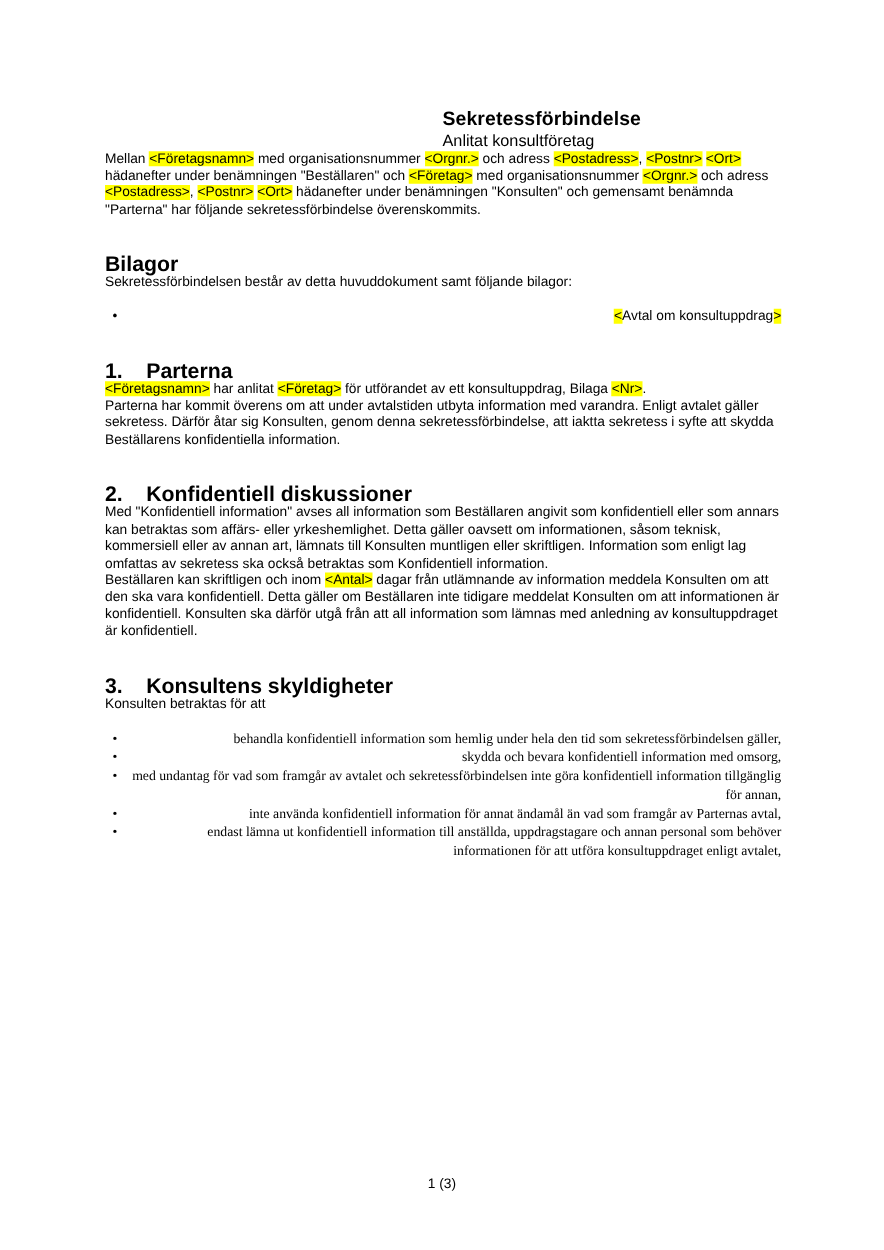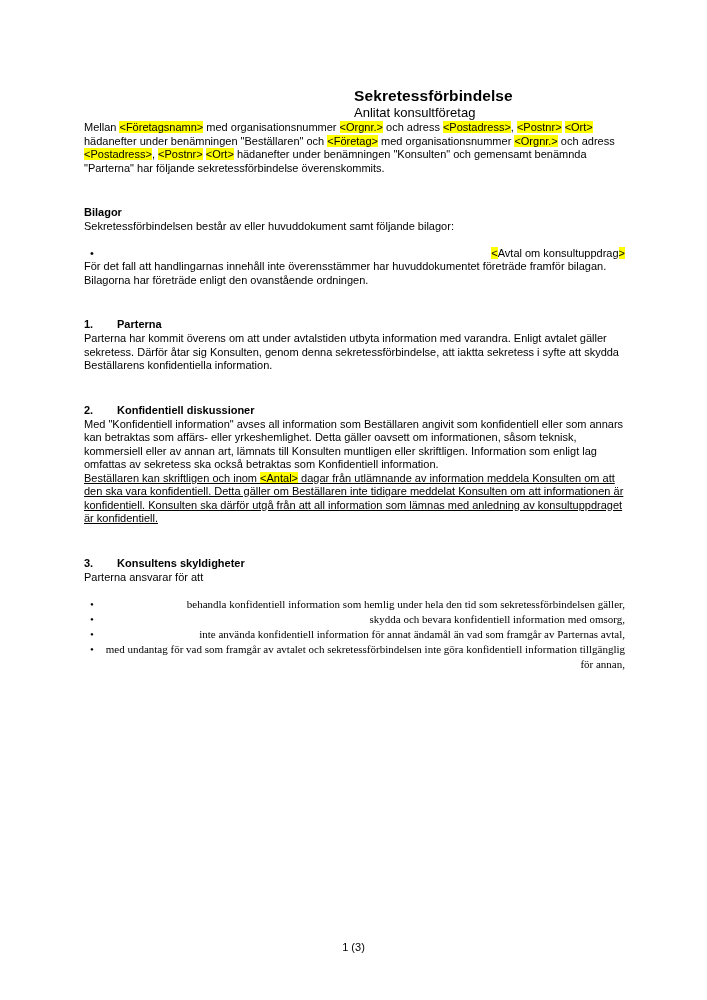--- a/index.html
+++ b/index.html
@@ -23,24 +23,24 @@
     line-height: 13.5px;
   }
   .title-block { margin-left: 270px; padding-top: 87px; }
   .doc-title  { font-size: 15.5px; line-height: 18px; font-weight: 700; letter-spacing: 0.1px; }
   .doc-subtitle { font-size: 13px; line-height: 16px; font-weight: 400; }
 
   p.para { margin: 0; }
   .mt-intro { margin-top: 71px; }
   .mt-tight { margin-top: 3px; }
   .mt-gap   { margin-top: 15px; }
-  .mt-gap-s { margin-top: 14px; text-decoration: underline; }
+  .mt-gap-s { margin-top: 14px; }
 
   h2.sec-heading {
-    font-size: 11px; line-height: 16px; font-weight: 700;
+    font-size: 17px; line-height: 16px; font-weight: 700;
     margin-top: 29px;
   }
   h2.sec-heading .sec-num { display: inline-block; width: 33px; }
 
   ul.doc-list { list-style: none; margin-top: 13px; }
   ul.doc-list li {
     position: relative;
     padding-left: 20px;
     text-align: right;
   }
@@ -68,38 +68,39 @@
   <div class="content">
 
     <header class="title-block">
       <h1 class="doc-title">Sekretessförbindelse</h1>
       <div class="doc-subtitle">Anlitat konsultföretag</div>
     </header>
 
     <p class="para mt-intro"><span>Mellan </span><span class="hl">&lt;Företagsnamn&gt;</span><span> med organisationsnummer </span><span class="hl">&lt;Orgnr.&gt;</span><span> och adress </span><span class="hl">&lt;Postadress&gt;</span><span>, </span><span class="hl">&lt;Postnr&gt;</span><span> </span><span class="hl">&lt;Ort&gt;</span><span> hädanefter under benämningen "Beställaren" och </span><span class="hl">&lt;Företag&gt;</span><span> med organisationsnummer </span><span class="hl">&lt;Orgnr.&gt;</span><span> och adress </span><span class="hl">&lt;Postadress&gt;</span><span>, </span><span class="hl">&lt;Postnr&gt;</span><span> </span><span class="hl">&lt;Ort&gt;</span><span> hädanefter under benämningen "Konsulten" och gemensamt benämnda "Parterna" har följande sekretessförbindelse överenskommits.</span></p>
 
     <h2 class="sec-heading">Bilagor</h2>
-    <p class="para mt-tight">Sekretessförbindelsen består av eller huvuddokument samt följande bilagor:</p>
+    <p class="para mt-tight">Sekretessförbindelsen består av detta huvuddokument samt följande bilagor:</p>
     <ul class="doc-list">
       <li><span><span class="hl">&lt;</span><span>Avtal om konsultuppdrag</span><span class="hl">&gt;</span></span></li>
     </ul>
-    <p class="para mt-gap">För det fall att handlingarnas innehåll inte överensstämmer har huvuddokumentet företräde framför bilagan. Bilagorna har företräde enligt den ovanstående ordningen.</p>
 
     <h2 class="sec-heading"><span class="sec-num">1.</span><span>Parterna</span></h2>
+    <p class="para mt-tight"><span class="hl">&lt;Företagsnamn&gt;</span><span> har anlitat </span><span class="hl">&lt;Företag&gt;</span><span> för utförandet av ett konsultuppdrag, Bilaga </span><span class="hl">&lt;Nr&gt;</span><span>.</span></p>
     <p class="para mt-gap"><span>Parterna har kommit överens om att under avtalstiden utbyta information med varandra. Enligt avtalet gäller sekretess. Därför åtar sig Konsulten, genom denna sekretessförbindelse, att iaktta sekretess i syfte att skydda Beställarens konfidentiella information.</span></p>
 
     <h2 class="sec-heading"><span class="sec-num">2.</span><span>Konfidentiell diskussioner</span></h2>
     <p class="para mt-tight"><span>Med "Konfidentiell information" avses all information som Beställaren angivit som konfidentiell eller som annars kan betraktas som affärs- eller yrkeshemlighet. Detta gäller oavsett om informationen, såsom teknisk, kommersiell eller av annan art, lämnats till Konsulten muntligen eller skriftligen. Information som enligt lag omfattas av sekretess ska också betraktas som Konfidentiell information.</span></p>
     <p class="para mt-gap-s"><span>Beställaren kan skriftligen och inom </span><span class="hl">&lt;Antal&gt;</span><span> dagar från utlämnande av information meddela Konsulten om att den ska vara konfidentiell. Detta gäller om Beställaren inte tidigare meddelat Konsulten om att informationen är konfidentiell. Konsulten ska därför utgå från att all information som lämnas med anledning av konsultuppdraget är konfidentiell.</span></p>
 
     <h2 class="sec-heading"><span class="sec-num">3.</span><span>Konsultens skyldigheter</span></h2>
-    <p class="para mt-tight">Parterna ansvarar för att</p>
+    <p class="para mt-tight">Konsulten betraktas för att</p>
     <ul class="doc-list wide">
       <li>behandla konfidentiell information som hemlig under hela den tid som sekretessförbindelsen gäller,</li>
       <li>skydda och bevara konfidentiell information med omsorg,</li>
+      <li>med undantag för vad som framgår av avtalet och sekretessförbindelsen inte göra konfidentiell information tillgänglig för annan,</li>
       <li>inte använda konfidentiell information för annat ändamål än vad som framgår av Parternas avtal,</li>
-      <li>med undantag för vad som framgår av avtalet och sekretessförbindelsen inte göra konfidentiell information tillgänglig för annan,</li>
+      <li>endast lämna ut konfidentiell information till anställda, uppdragstagare och annan personal som behöver informationen för att utföra konsultuppdraget enligt avtalet,</li>
     </ul>
 
   </div>
 
   <div class="footer">1 (3)</div>
 </div>
 
 </body></html>

